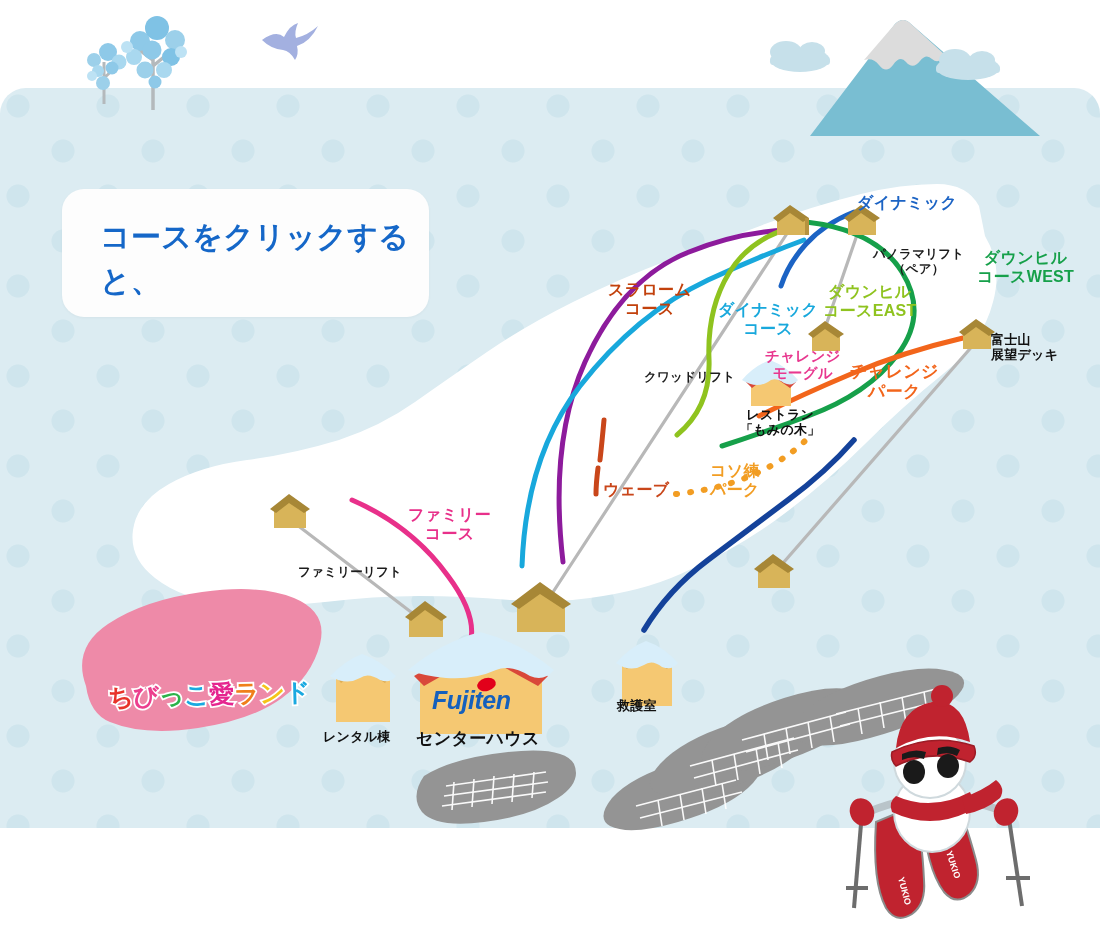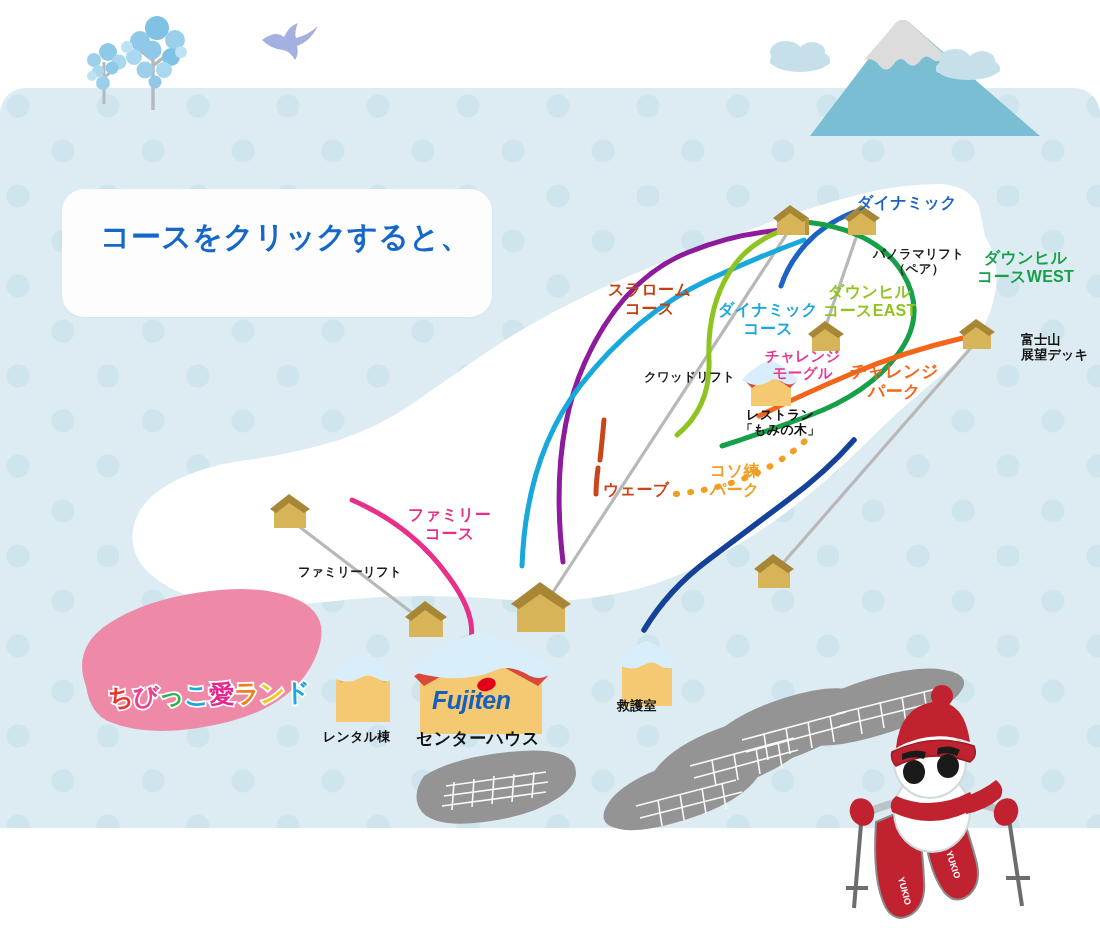--- a/index.html
+++ b/index.html
@@ -42,21 +42,21 @@
   .lbl.c-mogul   {color:#e8388f;}
   .lbl.c-cpark   {color:#f2651b;}
   .lbl.c-wave    {color:#c9461a;}
   .lbl.c-koso    {color:#f29d23;}
   .lbl.c-romance {color:#14429a;}
   .lbl.c-family  {color:#e8308a;}
   .ctr{text-align:center;}
 
   
   .callout{
-    position:absolute;left:62px;top:189px;width:430px;height:128px;
+    position:absolute;left:62px;top:189px;width:367px;height:128px;
     background:#fdfdfd;border-radius:22px;
     box-shadow:0 1px 3px rgba(0,0,0,.04);
   }
   .callout-text{
     position:absolute;left:38px;top:26px;
     font-size:30px;font-weight:bold;color:#1567c8;line-height:1.45;
     letter-spacing:.01em;
   }
 
   
@@ -354,21 +354,21 @@
     <div>（ペア）</div>
   </div>
   <div class="lbl lift" style="left:298px;top:565px;">
     <div>ファミリーリフト</div>
   </div>
 
   <div class="lbl bld ctr" style="left:740px;top:407px;">
     <div>レストラン</div>
     <div>「もみの木」</div>
   </div>
-  <div class="lbl bld" style="left:991px;top:332px;margin-left:30px;">
+  <div class="lbl bld" style="left:991px;top:332px;">
     <div>富士山</div>
     <div>展望デッキ</div>
   </div>
   <div class="lbl bld" style="left:323px;top:729px;">
     <div>レンタル棟</div>
   </div>
   <div class="lbl bld" style="left:416px;top:729px;font-size:17px;">
     <div>センターハウス</div>
   </div>
   <div class="lbl bld" style="left:617px;top:698px;">

